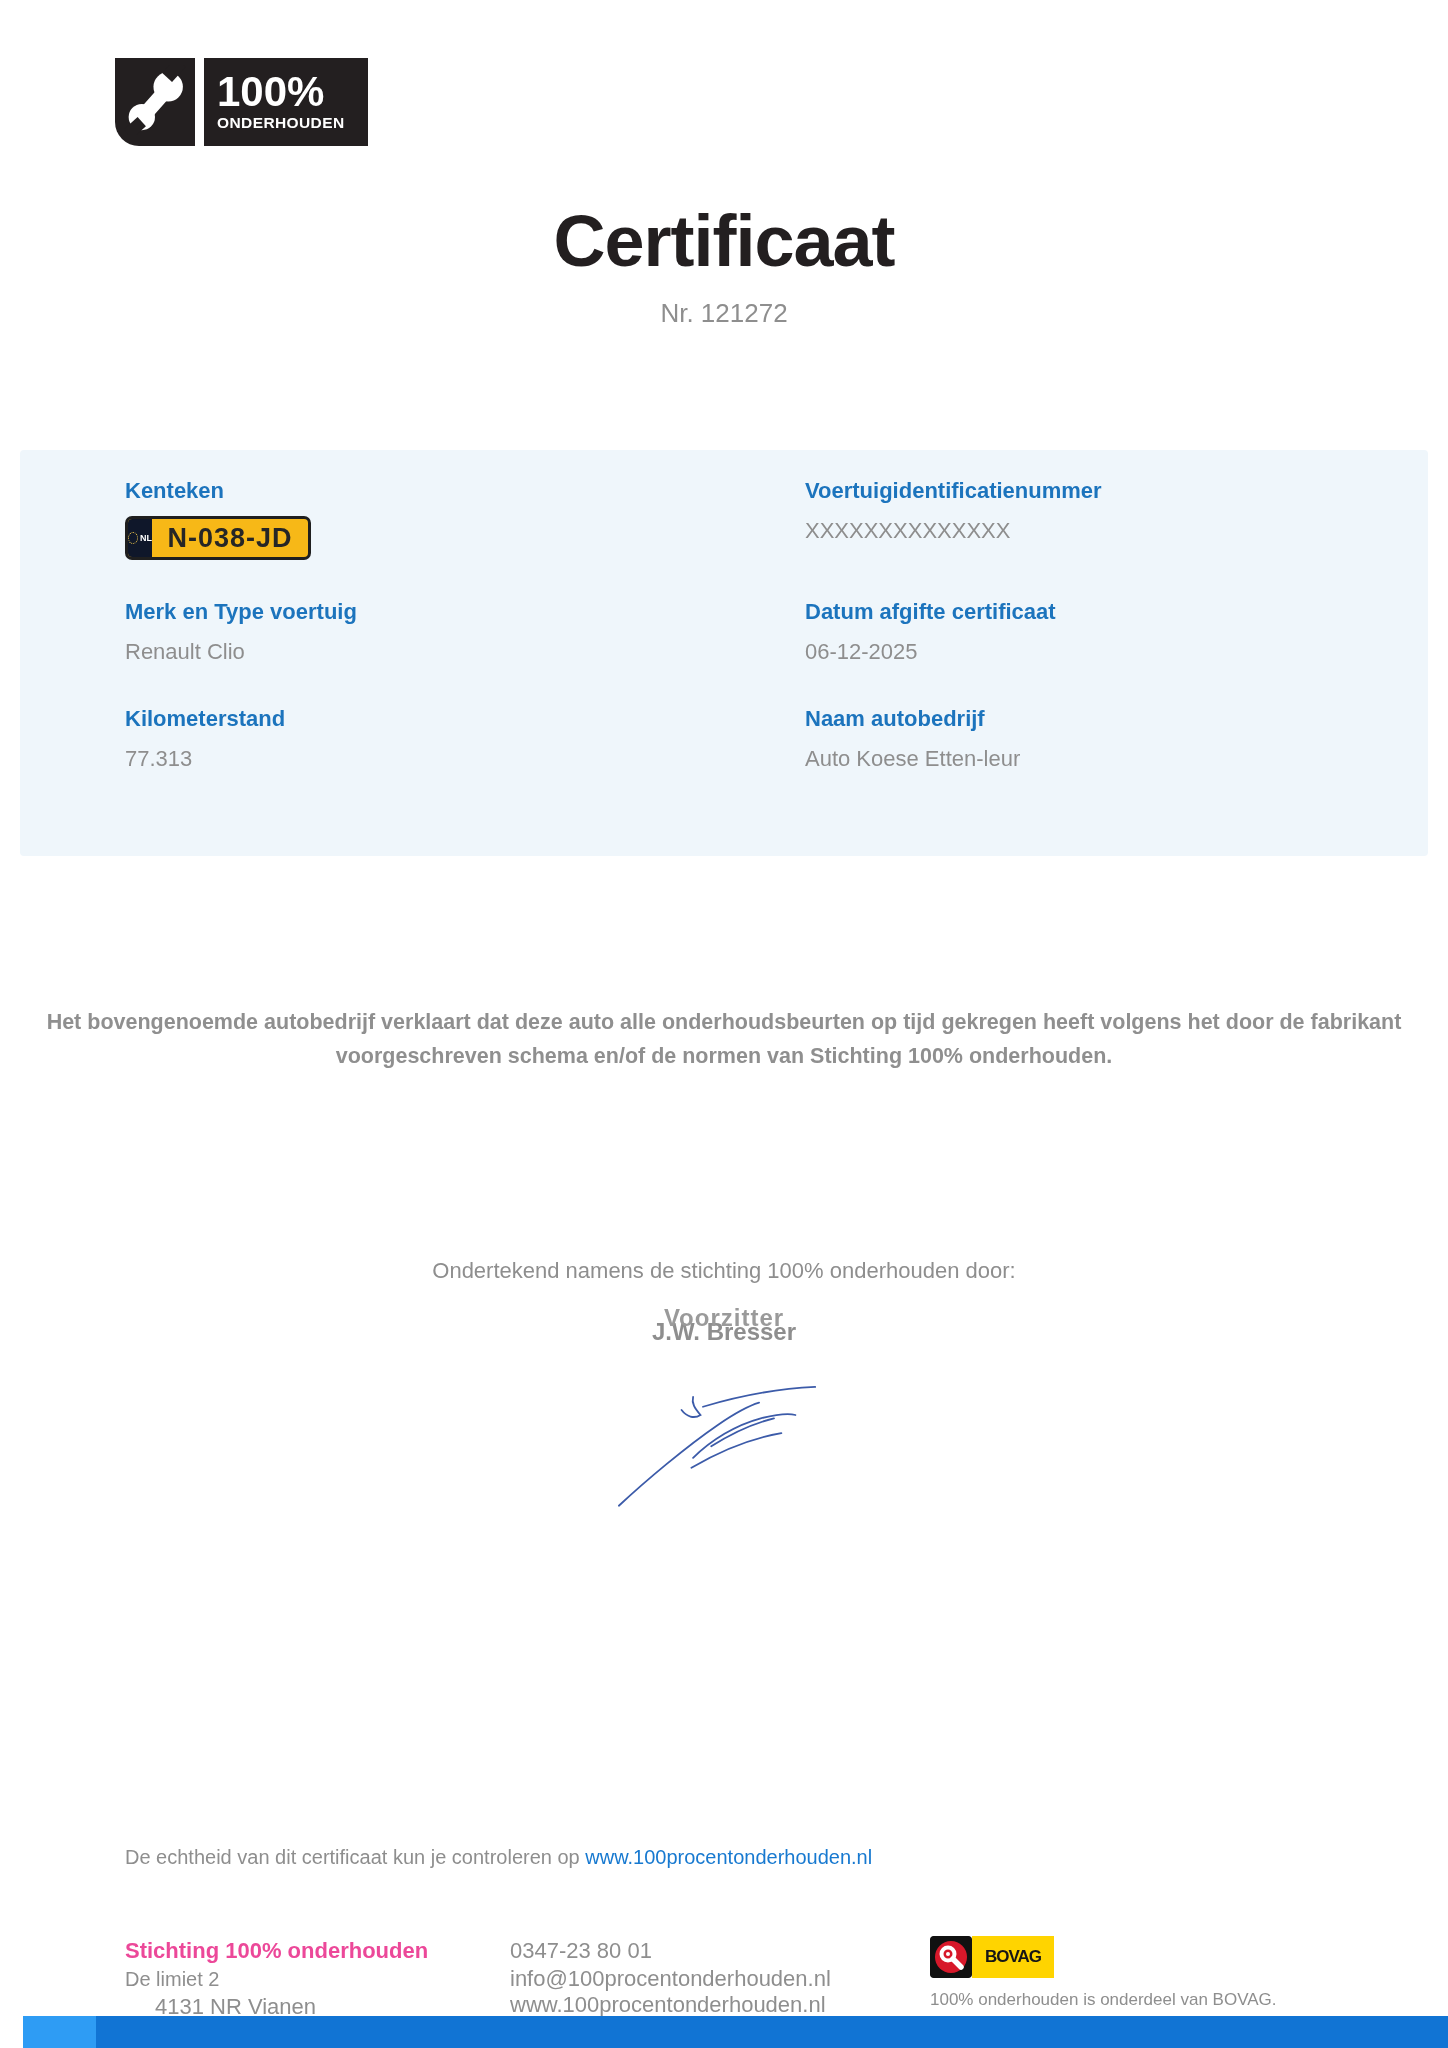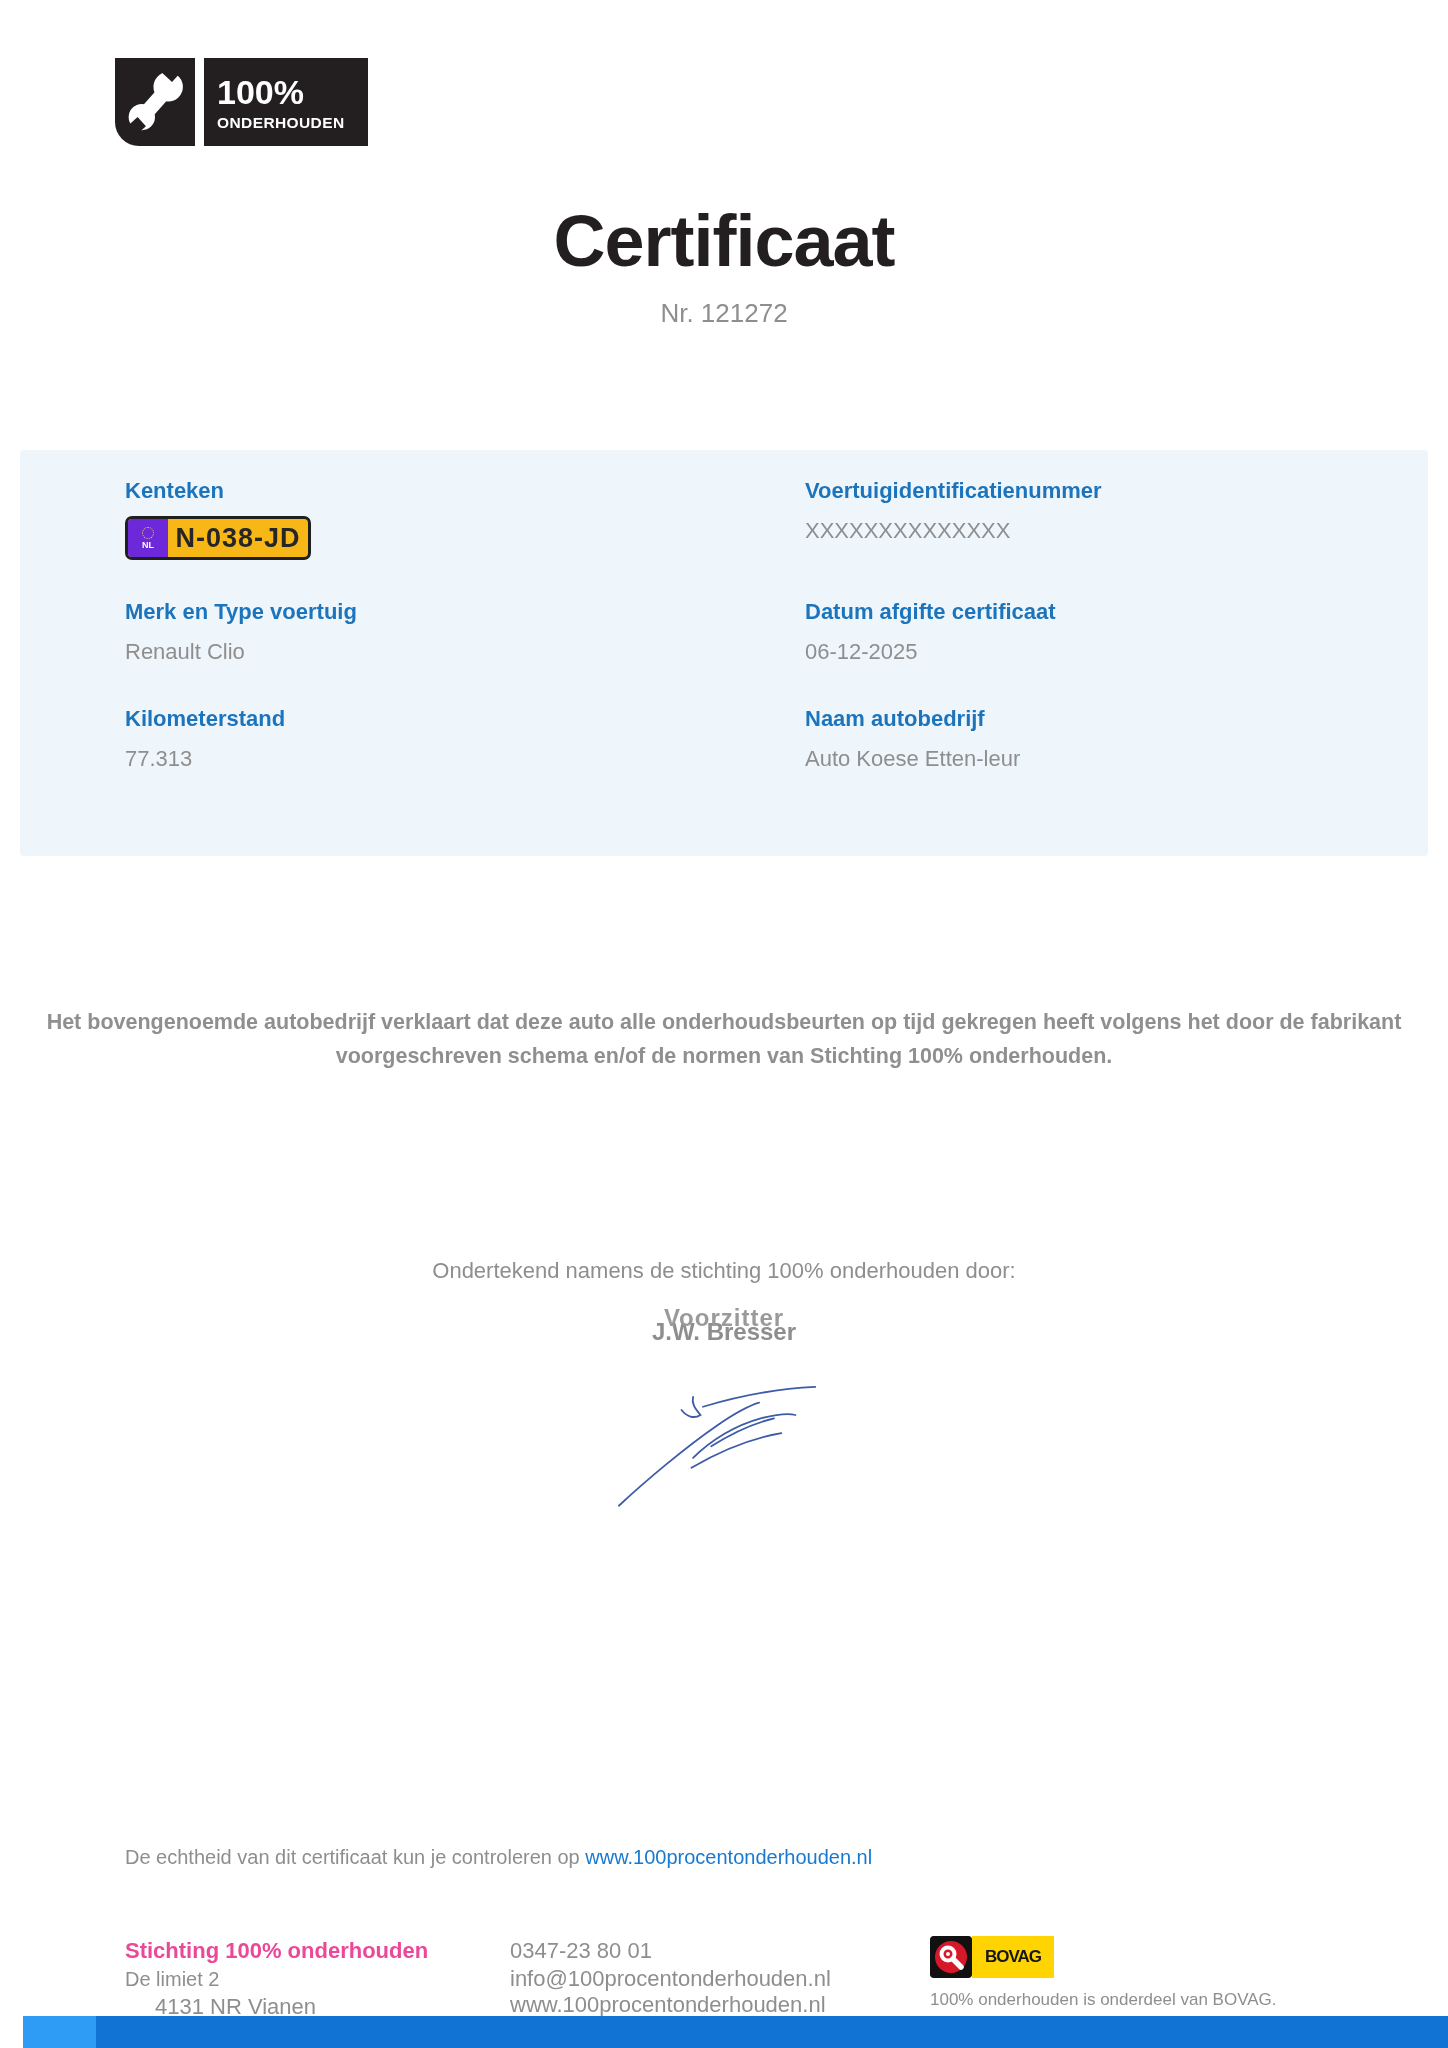--- a/index.html
+++ b/index.html
@@ -18,21 +18,21 @@
   .logo-square {
     width: 80px; height: 88px; background: #231f20;
     border-radius: 0 0 0 24px;
     display: flex; align-items: center; justify-content: center;
   }
   .logo-text {
     width: 164px; height: 88px; background: #231f20; color: #ffffff;
     display: flex; flex-direction: column; justify-content: center;
     padding-left: 13px;
   }
-  .logo-percent { font-size: 34px; font-weight: 700; line-height: 40px; letter-spacing: 0px; }
+  .logo-percent { font-size: 42px; font-weight: 700; line-height: 40px; letter-spacing: 0px; }
   .logo-word { font-size: 15.5px; font-weight: 700; letter-spacing: 0.4px; margin-top: 2px; }
 
   
   .title {
     position: absolute; top: 200px; left: 0; width: 100%;
     text-align: center; font-size: 72px; font-weight: 700; color: #231f20;
     letter-spacing: -1px;
   }
   .cert-number {
     position: absolute; top: 298px; left: 0; width: 100%;
@@ -55,22 +55,22 @@
 
   
   .plate {
     margin-top: 12px;
     width: 186px; height: 44px;
     background: #f7b817;
     border: 3px solid #1f1f1f; border-radius: 7px;
     display: flex; overflow: hidden; align-items: stretch;
   }
   .plate-strip {
-    width: 40px; background: #6d28d9; color: #ffffff;
-    display: flex; flex-direction: column; align-items: center; justify-content: center;
+    width: 24px; background: #0f172a; color: #ffffff;
+    display: flex; align-items: center; justify-content: center;
     gap: 2px;
   }
   .plate-stars {
     width: 12px; height: 12px; border-radius: 50%;
     border: 1.5px dotted #ffd34d;
   }
   .plate-country { font-size: 9px; font-weight: 700; line-height: 9px; }
   .plate-number {
     flex: 1; display: flex; align-items: center; justify-content: center;
     font-size: 27px; font-weight: 700; color: #262626; letter-spacing: 1px;

